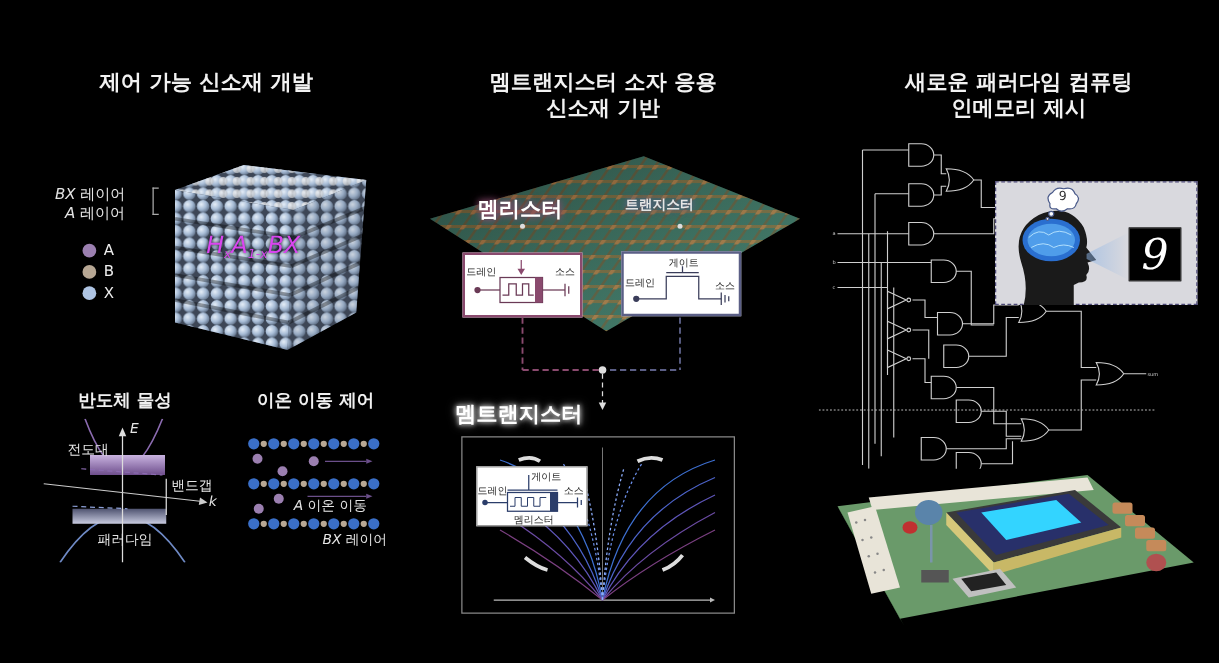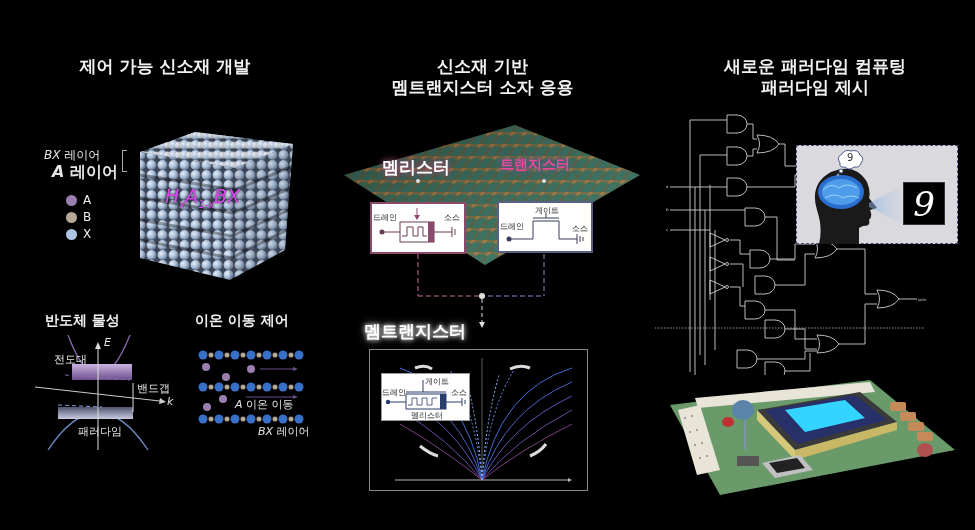--- a/index.html
+++ b/index.html
@@ -1,41 +1,41 @@
 <!DOCTYPE html>
 <html><head>
 <meta charset="utf-8">
 <style>
   * { box-sizing: border-box; margin: 0; padding: 0; }
   html, body { width: 975px; height: 530px; background: #000; overflow: hidden; }
   body { position: relative; font-family: "DejaVu Sans", sans-serif; color: #fff; }
   .abs { position: absolute; }
   .title { position: absolute; text-align: center; font-weight: bold; font-size: 17px; line-height: 21px; color: #f2f2f2; }
-  .subtitle { position: absolute; font-weight: bold; font-size: 14px; color: #f0f0f0; text-align: left; }
+  .subtitle { position: absolute; font-weight: bold; font-size: 14px; color: #f0f0f0; text-align: center; }
   .lbl { position: absolute; font-size: 11px; color: #e5e5e5; white-space: nowrap; }
   .ital { font-style: italic; }
   .legend-dot { width: 11px; height: 11px; border-radius: 50%; display: inline-block; vertical-align: middle; margin-right: 6px; }
   .legend-row { position: absolute; font-size: 12px; color: #eee; display: flex; align-items: center; }
   .glow { text-shadow: 0 0 4px #fff, 0 0 8px rgba(255,255,255,0.6); }
   .circuit-box { position: absolute; background: #fff; color: #222; font-size: 8px; }
   .circuit-box .t { position: absolute; white-space: nowrap; }
 </style>
 </head>
 <body>
 
 <div>
   <div class="title" style="left:20px; top:56px; width:290px;">
     <div>제어 가능 신소재 개발</div>
   </div>
 
   <div class="lbl" style="left:44px; top:147px; font-size:12px;">
     <span class="ital">BX</span>
     <span>레이어</span>
   </div>
-  <div class="lbl" style="left:52px; top:162px; font-size:16px;font-weight:bold;">
+  <div class="lbl" style="left:52px; top:162px; font-size:12px;">
     <span class="ital">A</span>
     <span>레이어</span>
   </div>
   <div class="abs" style="left:122px; top:150px; width:5px; height:22px; border:1px solid #aaa; border-right:none;"></div>
 
   <div class="legend-row" style="left:66px; top:193px;">
     <span class="legend-dot" style="background:#9b7fb0;"></span>
     <span>A</span>
   </div>
   <div class="legend-row" style="left:66px; top:210px;">
@@ -181,22 +181,22 @@
     <span>이온 이동</span>
   </div>
   <div class="lbl" style="left:258px; top:424px;">
     <span class="ital">BX</span>
     <span>레이어</span>
   </div>
 </div>
 
 <div>
   <div class="title" style="left:340px; top:56px; width:285px;">
+    <div>멤트랜지스터 소자 응용</div>
     <div>신소재 기반</div>
-    <div>멤트랜지스터 소자 응용</div>
   </div>
 
   <svg class="abs" style="left:340px; top:120px;" width="300" height="150" viewBox="0 0 300 150">
     <defs>
       <pattern id="grid" width="12" height="12" patternUnits="userSpaceOnUse" patternTransform="skewX(-35)">
         <rect width="12" height="12" fill="#3f6e5f"></rect>
         <rect x="0" y="0" width="12" height="2.5" fill="#8a6a3a"></rect>
         <rect x="0" y="0" width="2.5" height="12" fill="#6a5a3a"></rect>
         <rect x="0" y="0" width="3.5" height="3.5" fill="#c07a40"></rect>
       </pattern>
@@ -220,21 +220,21 @@
       <rect x="56" y="18" width="6" height="20" fill="#8a4a6e"></rect>
       <path d="M30,32 H35 V23 H41 V32 H46 V23 H51 V32 H55" fill="none" stroke="#6a3a56"></path>
       <line x1="62" y1="28" x2="80" y2="28" stroke="#6a3a56"></line>
       <line x1="80" y1="23" x2="80" y2="33" stroke="#6a3a56"></line>
       <line x1="83" y1="25" x2="83" y2="31" stroke="#6a3a56"></line>
       <line x1="45" y1="4" x2="45" y2="14" stroke="#8a4a6e"></line>
       <polygon points="42,11 45,16 48,11" fill="#8a4a6e"></polygon>
     </svg>
   </div>
 
-  <div class="lbl glow" style="left:500px; top:156px; font-size:14px; font-weight:bold; color:#ec4899; text-shadow:0 0 5px #5b5f86,0 0 8px #5b5f86;">트랜지스터</div>
+  <div class="lbl glow" style="left:500px; top:156px; font-size:11px; font-weight:bold; color:#e5e5e5; text-shadow:0 0 5px #5b5f86,0 0 8px #5b5f86;">트랜지스터</div>
   <div class="circuit-box" style="left:497px; top:201px; width:96px; height:52px; border:2px solid #5b5f86;">
     <span class="t" style="left:36px; top:2px;">게이트</span>
     <span class="t" style="left:1px; top:18px;">드레인</span>
     <span class="t" style="right:3px; top:20px;">소스</span>
     <svg class="abs" style="left:0; top:0;" width="92" height="48" viewBox="0 0 92 48">
       <circle cx="10" cy="36" r="2.5" fill="#3a3d5a"></circle>
       <path d="M10,36 H34 V18 H60 V36 H78" fill="none" stroke="#3a3d5a"></path>
       <line x1="34" y1="15" x2="60" y2="15" stroke="#3a3d5a"></line>
       <line x1="47" y1="10" x2="47" y2="15" stroke="#3a3d5a"></line>
       <line x1="78" y1="31" x2="78" y2="41" stroke="#3a3d5a"></line>
@@ -299,21 +299,21 @@
         <line x1="80" y1="24" x2="80" y2="32" stroke="#2b3d6a"></line>
         <line x1="83" y1="26" x2="83" y2="30" stroke="#2b3d6a"></line>
       </svg>
     </div>
   </div>
 </div>
 
 <div>
   <div class="title" style="left:665px; top:56px; width:300px;">
     <div>새로운 패러다임 컴퓨팅</div>
-    <div>패러다임 제시</div>
+    <div>인메모리 제시</div>
   </div>
 
   <svg class="abs" style="left:655px; top:110px;" width="290" height="265" viewBox="0 0 290 265">
     <g fill="none" stroke="#cfcfcf" stroke-width="0.9">
 
       <path d="M72,5 H82 A10,9 0 0 1 82,23 H72 Z"></path>
       <path d="M72,37 H82 A10,9 0 0 1 82,55 H72 Z"></path>
       <path d="M72,68 H82 A10,9 0 0 1 82,86 H72 Z"></path>
       <path d="M102,25 Q118,25 124,34 Q118,43 102,43 Q107,34 102,25 Z"></path>
       <path d="M100,166 H110 A10,9 0 0 1 110,184 H100 Z"></path>

